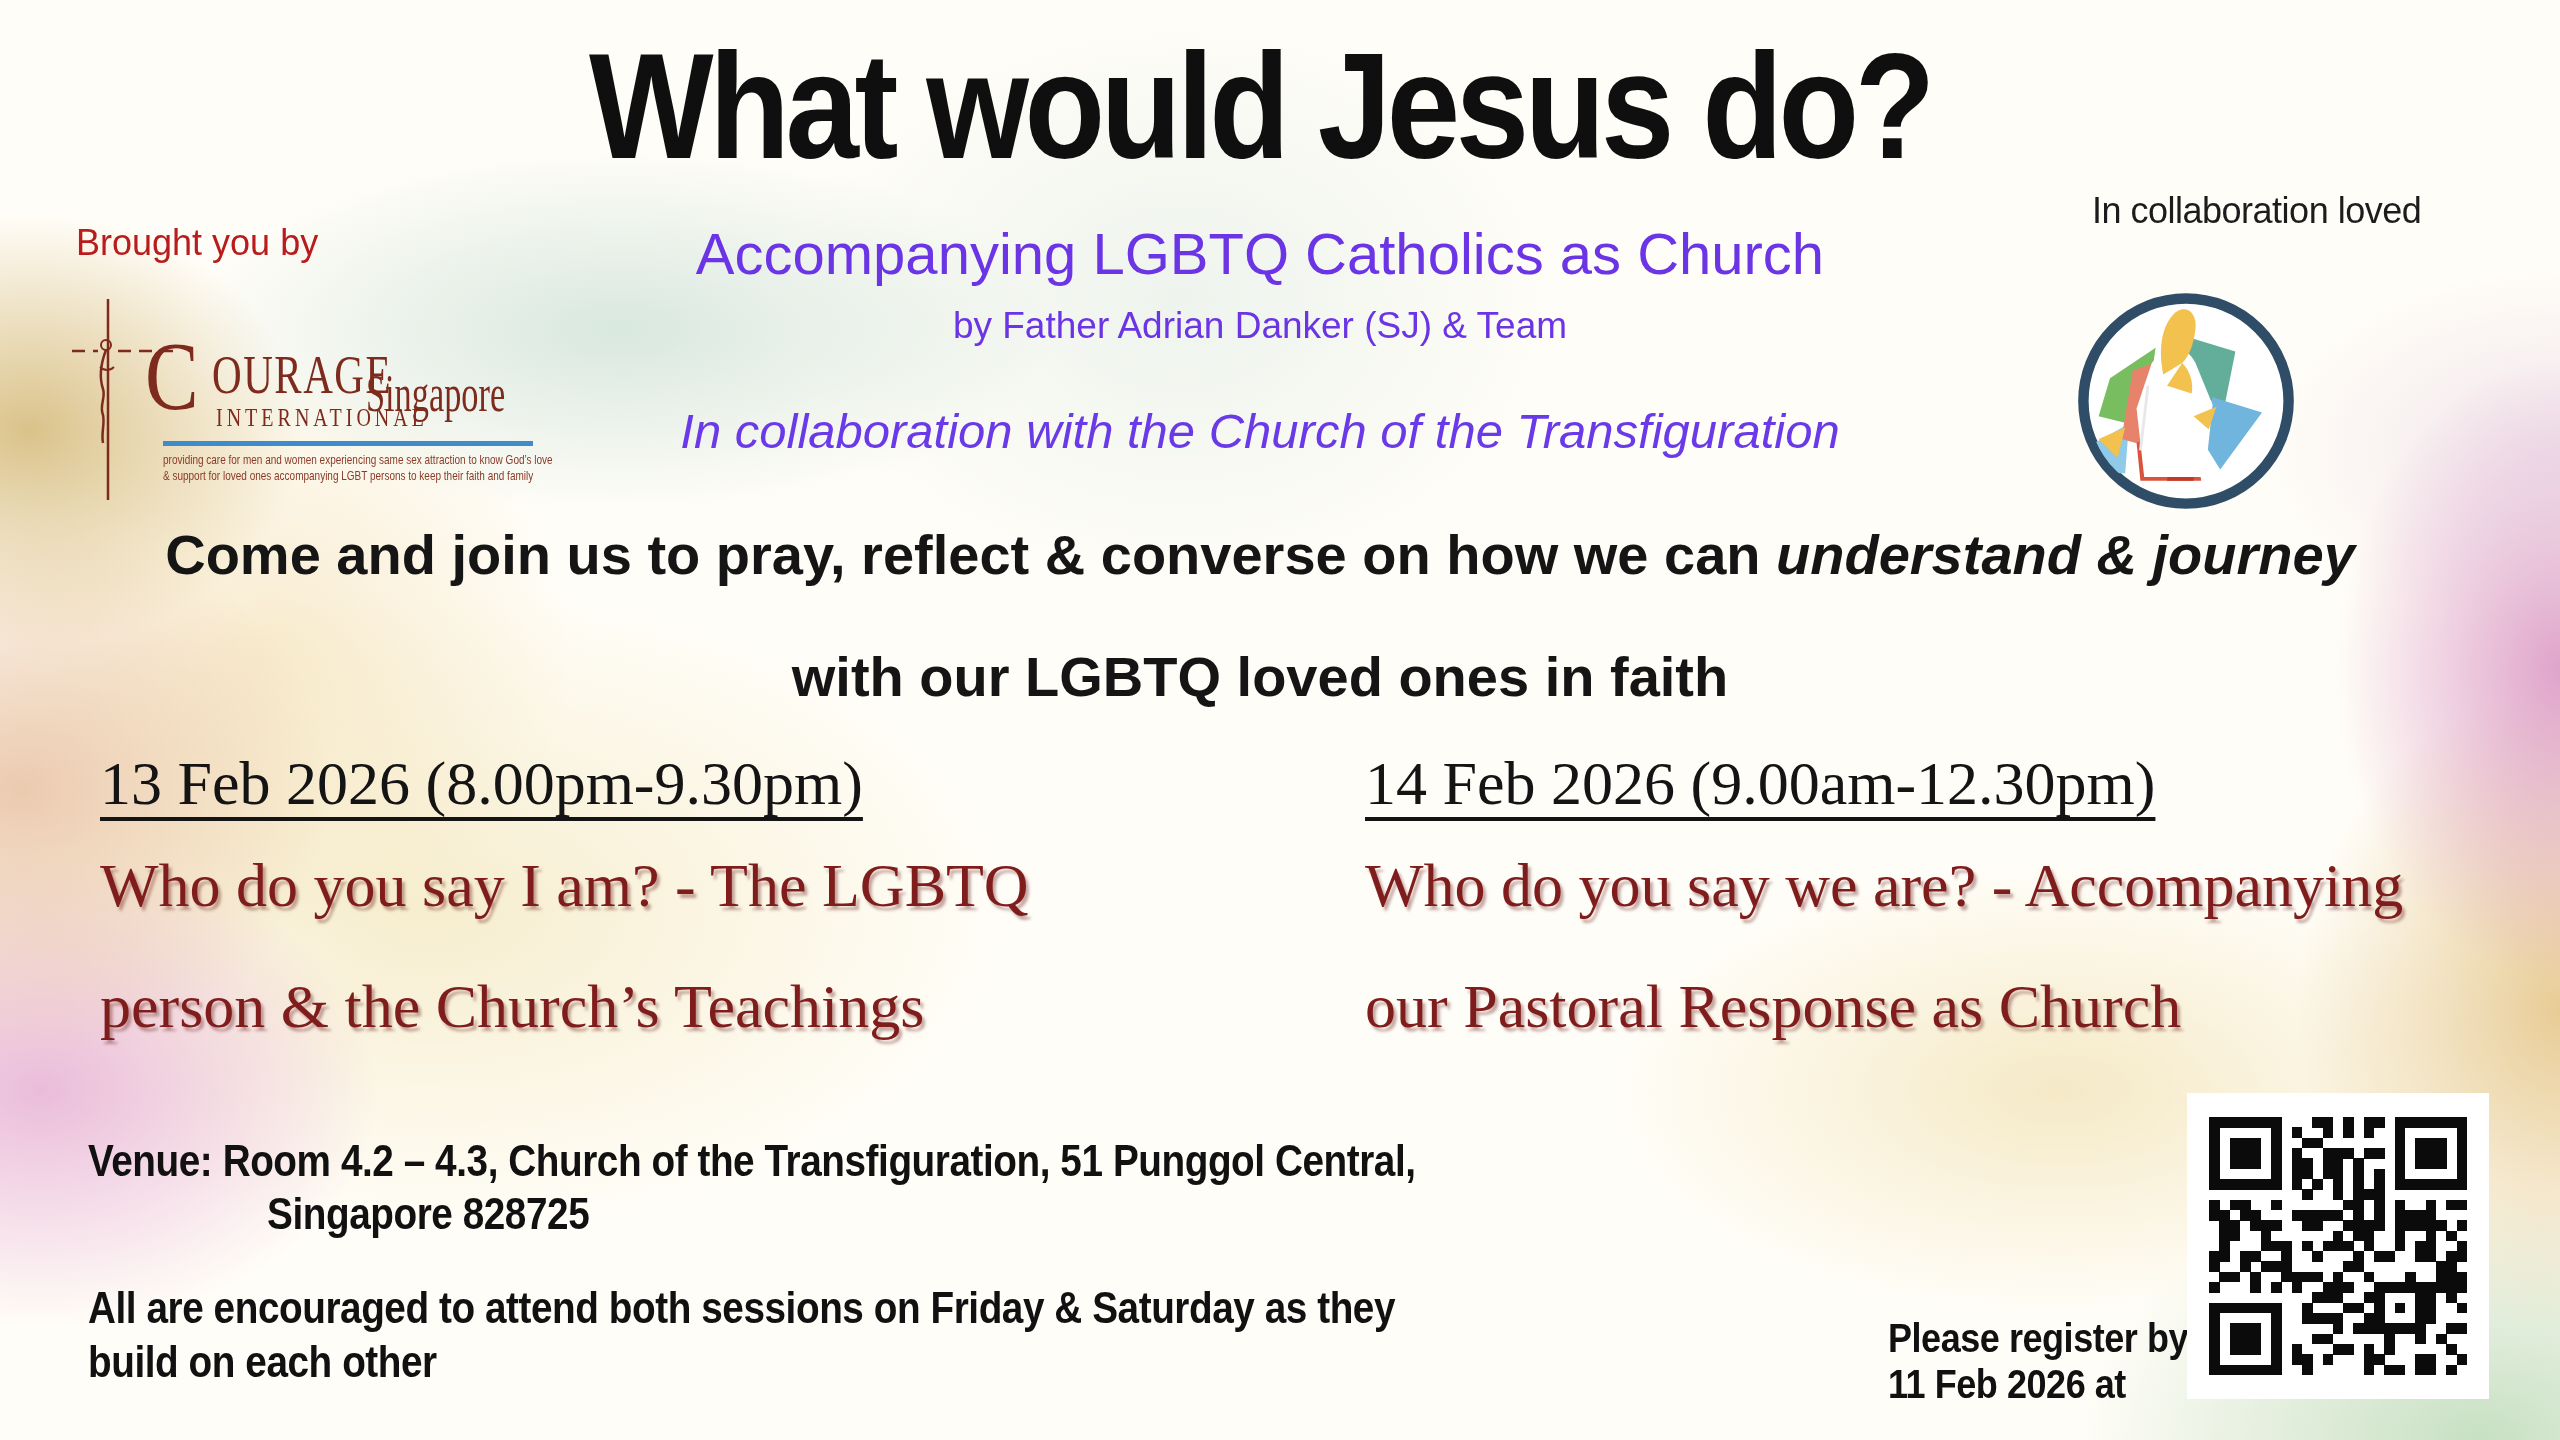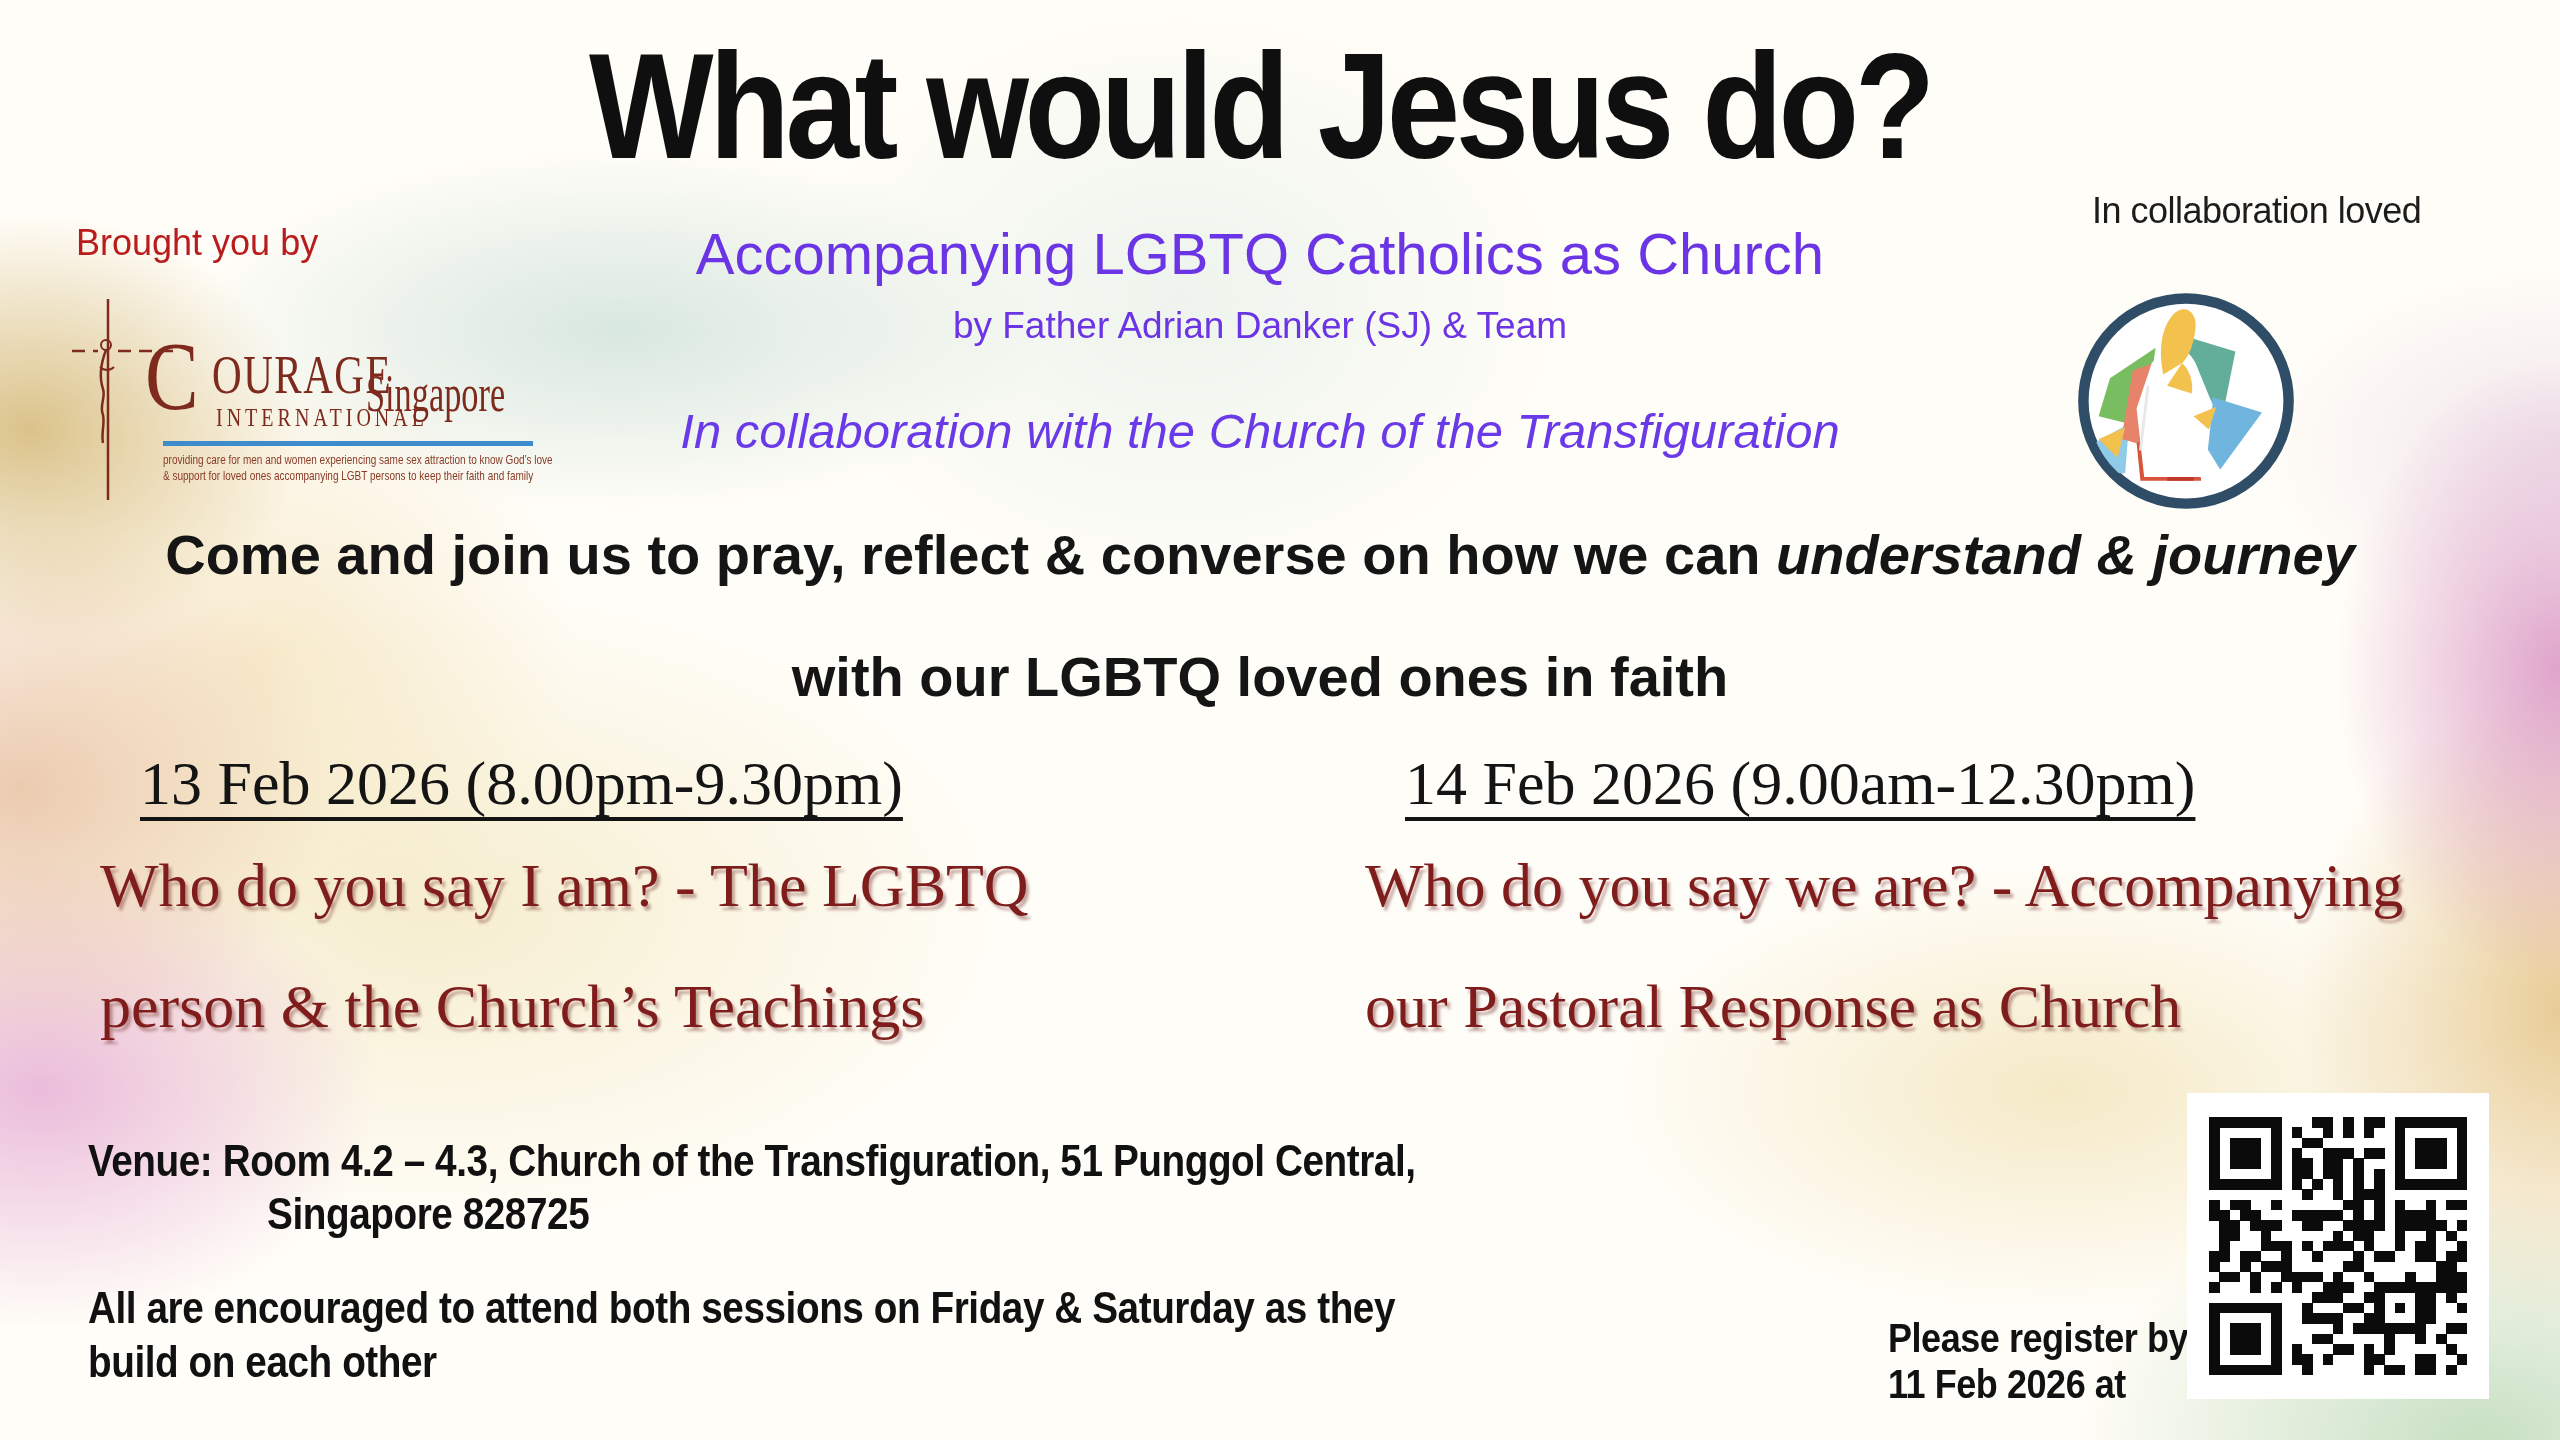--- a/index.html
+++ b/index.html
@@ -37,21 +37,21 @@
   .sub3{top:403px;font-size:49px;font-style:italic;color:#6A3AE8;}
 
   .intro{font-weight:bold;color:#151515;white-space:nowrap;letter-spacing:0px;}
   .intro1{top:522px;font-size:56px;}
   .intro2{top:644px;font-size:56px;}
   .intro .it{font-style:italic;}
 
   .serif{font-family:"Liberation Serif", serif;}
   .session-date{
     font-size:62px;color:#141414;white-space:nowrap;
-    text-decoration:underline;text-decoration-thickness:4px;text-underline-offset:13px;margin-left:40px;
+    text-decoration:underline;text-decoration-thickness:4px;text-underline-offset:13px;
   }
   .session-red{
     font-size:62px;color:#7f1d1d;white-space:nowrap;
     text-shadow:3px 4px 3px rgba(90,10,10,0.35);
   }
   .col1{left:100px;} .col2{left:1365px;}
   .row-date{top:748px;} .row-red1{top:850px;} .row-red2{top:948px;margin-top:23px;}
 
   .bold-note{font-weight:bold;color:#111;font-size:44px;white-space:nowrap;
     transform:scaleX(0.88);transform-origin:left top;letter-spacing:-0.5px;}

